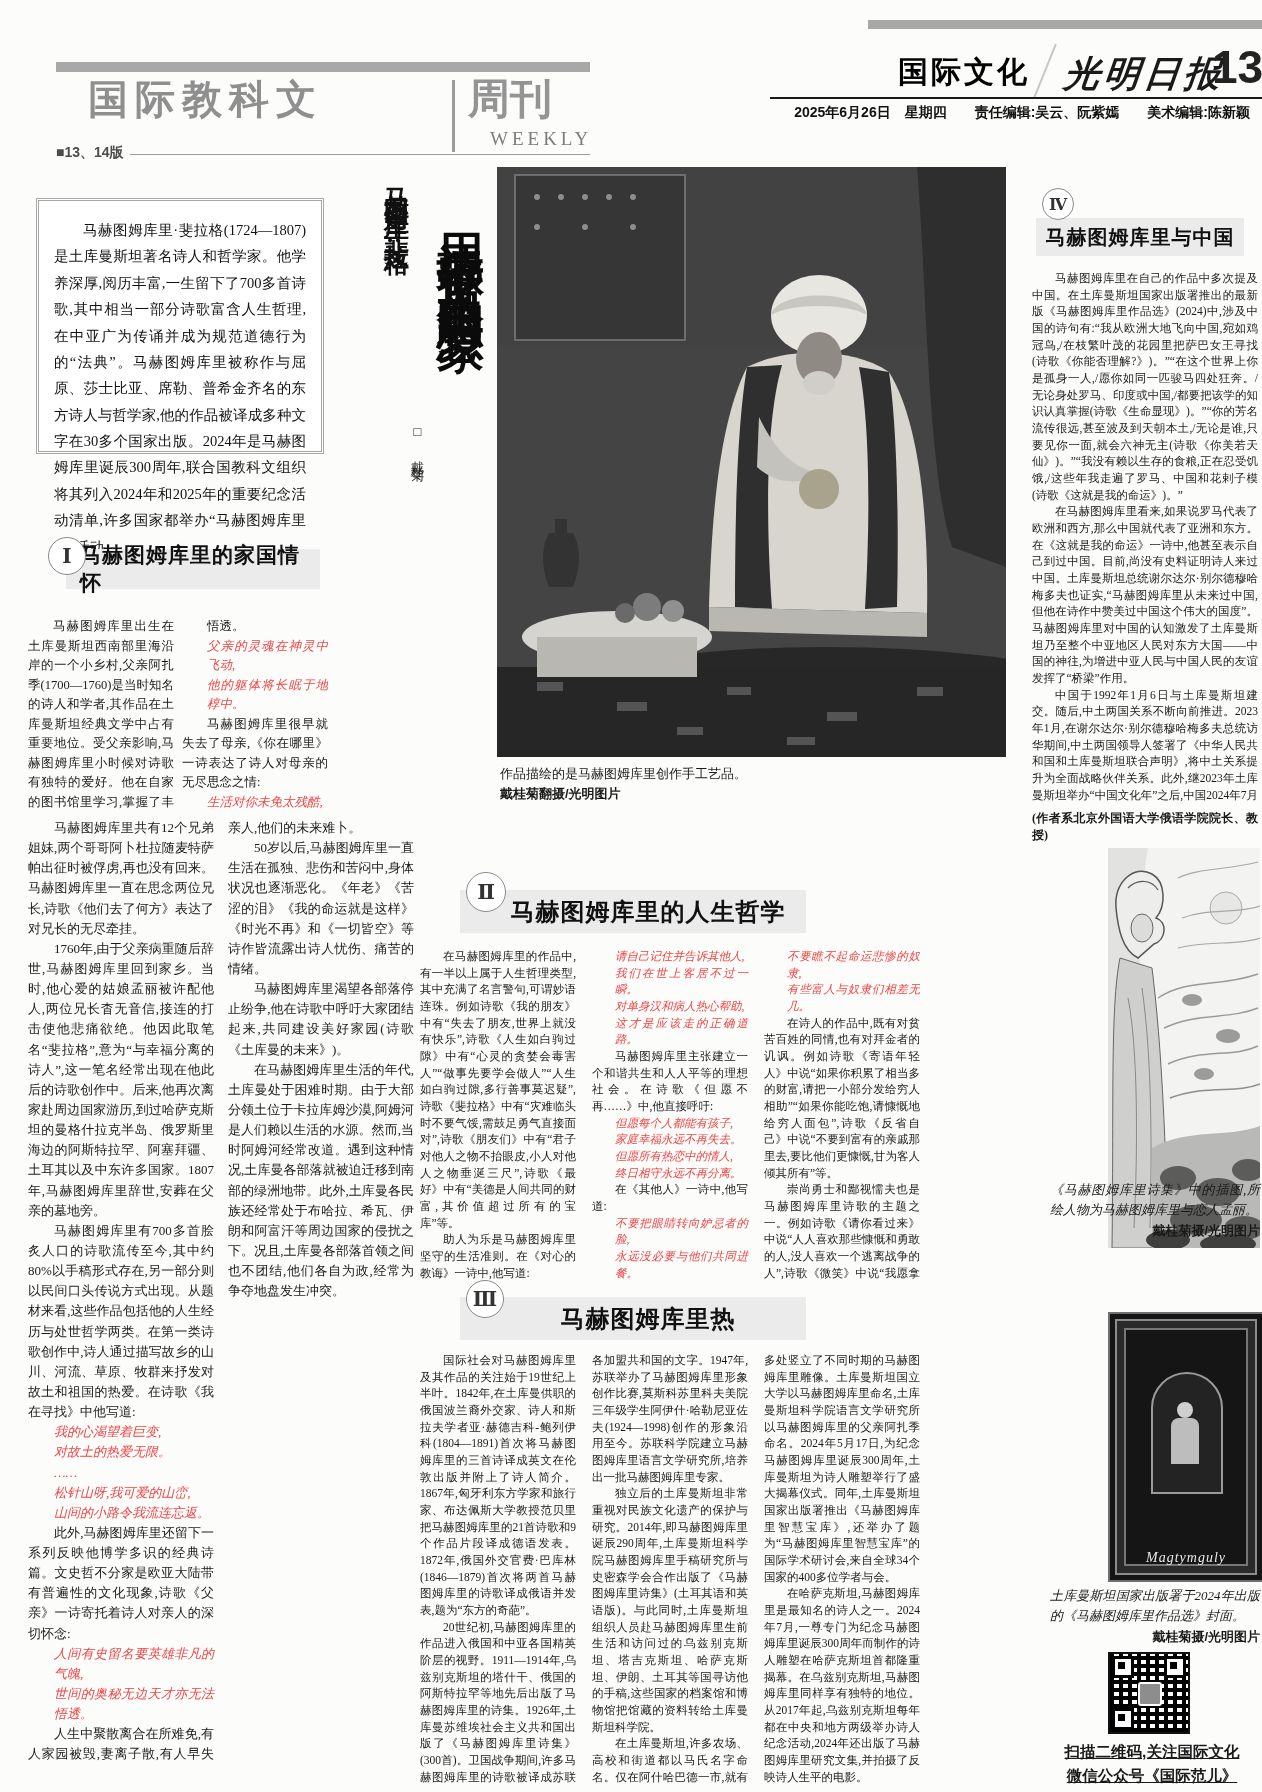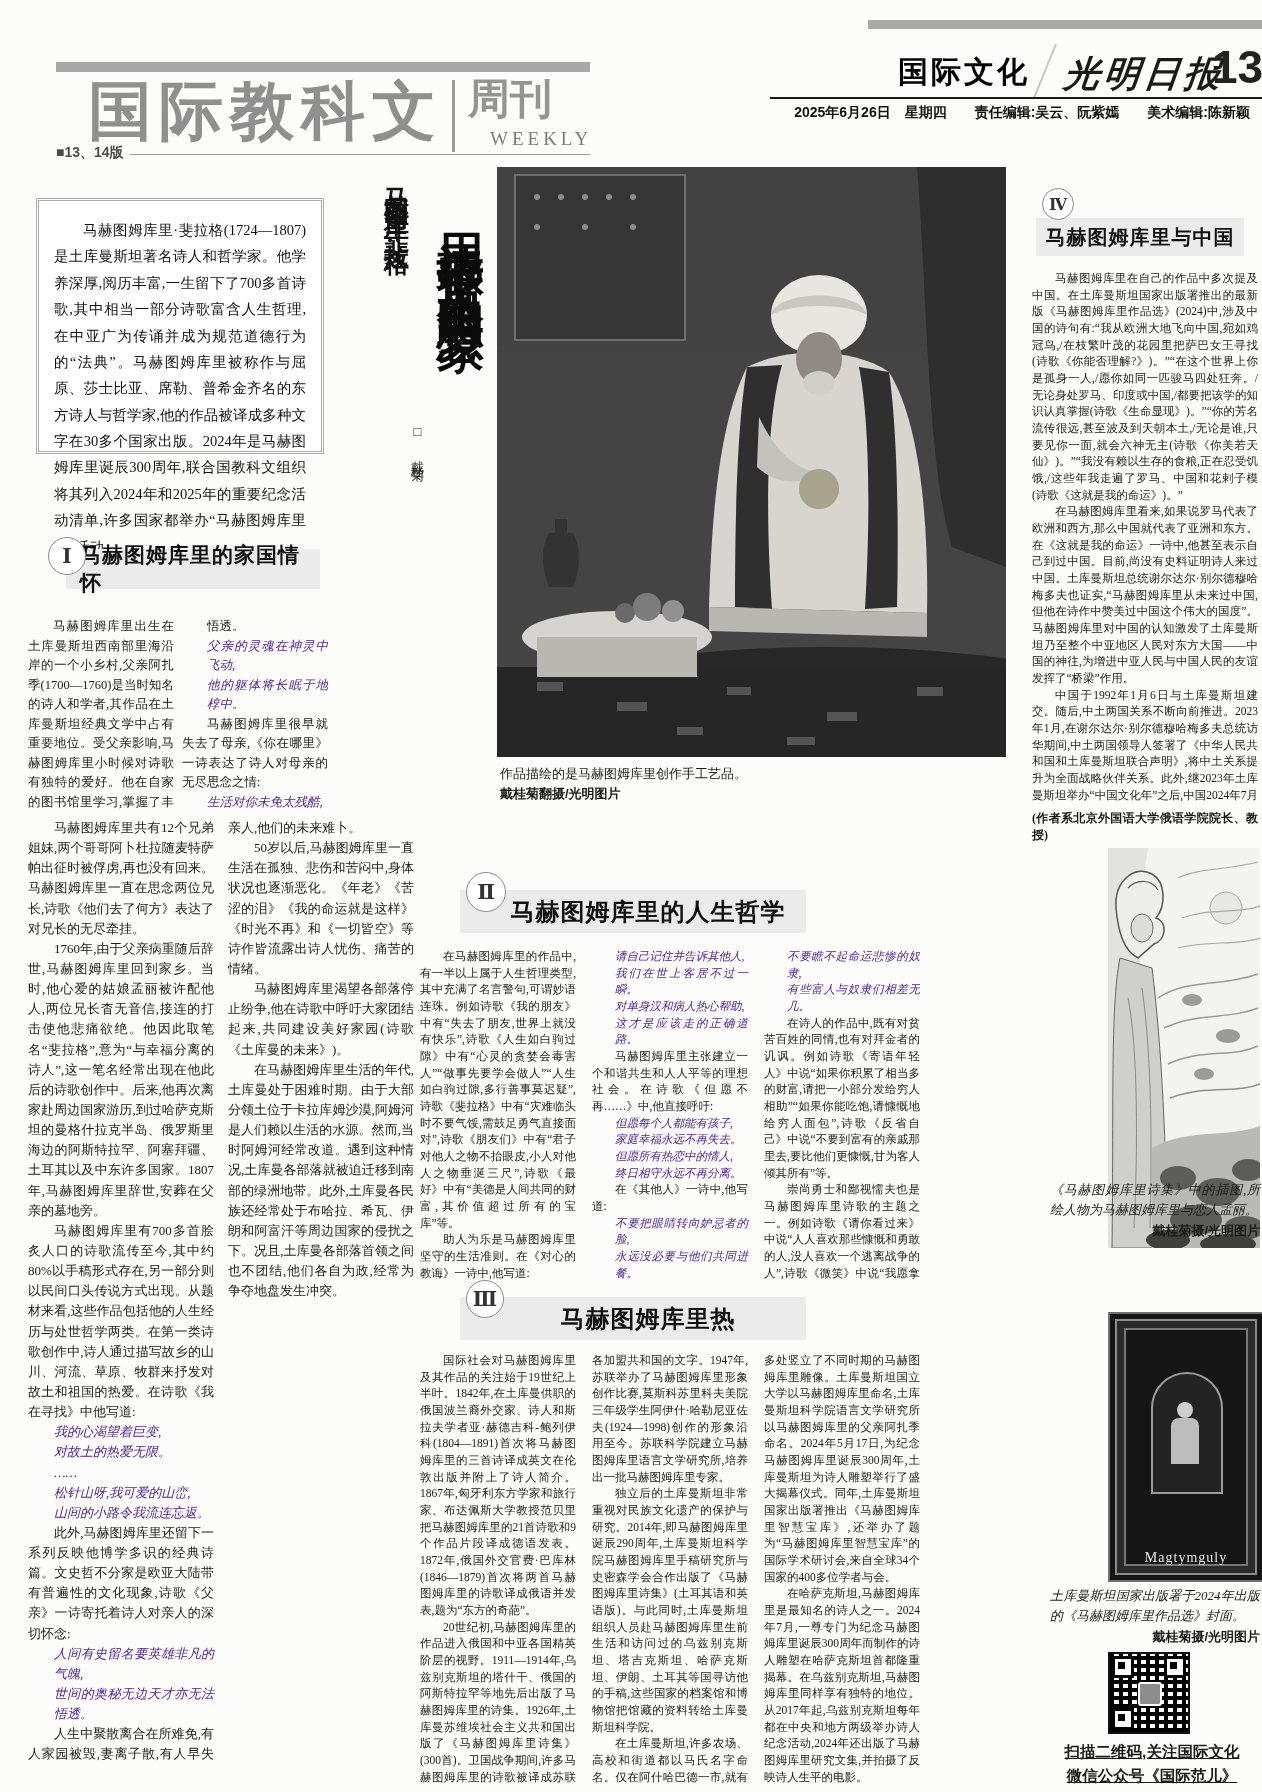--- a/index.html
+++ b/index.html
@@ -1,21 +1,21 @@
 <!DOCTYPE html>
 <html><head>
 <meta charset="utf-8">
 <style>
   html,body{margin:0;padding:0;background:#e9e9e9;}
   #page{position:relative;width:1262px;height:1792px;background:#fcfcfb;margin:0 auto;
         font-family:"Liberation Serif","DejaVu Serif",serif;color:#1a1a1a;overflow:hidden;}
   .abs{position:absolute;}
   
   .topbar{background:#a8a8a8;}
-  .mast-title{font-size:64px;font-weight:bold;color:#8f8f8f;letter-spacing:7px;line-height:1;}
+  .mast-title{font-size:40px;font-weight:bold;color:#8f8f8f;letter-spacing:7px;line-height:1;}
   .mast-div{width:3px;background:#9c9c9c;}
   .mast-sup{font-size:42px;font-weight:bold;color:#949494;line-height:1;}
   .mast-weekly{font-size:19px;color:#7d7d7d;letter-spacing:4px;font-family:"Liberation Serif",serif;margin-left:24px;}
   .pages-note{font-size:14px;font-weight:bold;color:#4c4c4c;font-family:"Liberation Sans",sans-serif;}
   .pages-line{height:1px;background:#9d9d9d;}
   .sec-label{font-size:30px;font-weight:bold;color:#000000;letter-spacing:3px;}
   .slash{width:2px;height:58px;background:#c7c7c7;transform:rotate(22deg);}
   .paper-name{font-size:36px;font-weight:bold;font-style:italic;letter-spacing:4px;transform:skewX(-6deg);}
   .page-no{font-size:46px;font-weight:bold;font-family:"Liberation Sans",sans-serif;color:#222;}
   .head-rule{height:2px;background:#1a1a1a;}
@@ -30,37 +30,37 @@
   .byline{font-size:13px;letter-spacing:4px;color:#222;}
   
   .sec-bar{background:#ebebeb;display:flex;align-items:center;justify-content:center;}
   .sec-title{font-weight:bold;color:#111;letter-spacing:1px;}
   .sec-num{background:#fff;border:1px solid #8a8a8a;border-radius:50%;
            display:flex;align-items:center;justify-content:center;font-weight:bold;color:#333;}
   
   .flow{column-fill:auto;overflow:hidden;text-align:justify;}
   .flow p{margin:0;}
   .flow .para{text-indent:2em;}
-  .flow .verse{padding-left:2em;font-style:italic;color:#4c1d95;}
+  .flow .verse{padding-left:2em;font-style:italic;color:#ef4444;}
   .c2{column-count:2;column-gap:14px;}
   .c3{column-count:3;column-gap:16px;}
   .fs13{font-size:13px;line-height:1.55;}
   .fs125{font-size:12.5px;line-height:1.56;}
   .fs115{font-size:11.5px;line-height:1.45;}
   .caption{font-size:13px;line-height:1.5;text-align:justify;}
   .credit{font-weight:bold;font-family:"Liberation Sans",sans-serif;}
   .author-note{font-size:12px;font-weight:bold;text-align:justify;}
   
   .cover{background:#151515;border:2px solid #6f6f6f;box-shadow:inset 0 0 0 5px #151515, inset 0 0 0 7px #8c8c8c, inset 0 0 0 14px #2a2a2a, inset 0 0 0 16px #777;}
   .cover-arch{position:absolute;left:41px;top:58px;width:68px;height:118px;background:#232323;
               border:2px solid #9a9a9a;border-radius:36px 36px 0 0;}
   .cover-fig{position:absolute;left:24px;top:28px;width:16px;height:16px;border-radius:50%;background:#cfcfcf;}
   .cover-fig2{position:absolute;left:18px;top:44px;width:28px;height:46px;border-radius:8px 8px 0 0;background:#bdbdbd;}
   .cover-title{position:absolute;left:0;right:0;bottom:14px;text-align:center;color:#e8e8e8;
-               font-size:14px;letter-spacing:1px;}
+               font-style:italic;font-size:14px;letter-spacing:1px;}
   .qr{background:#fff;border:2px solid #111;
       background-image:repeating-linear-gradient(0deg,#000 0 4px,transparent 4px 8px),
                        repeating-linear-gradient(90deg,#000 0 4px,#fff 4px 9px);}
   .finder{position:absolute;width:16px;height:16px;background:#fff;border:3px solid #000;}
   .finder::after{content:"";position:absolute;left:3px;top:3px;width:7px;height:7px;background:#000;}
   .qr-logo{position:absolute;left:28px;top:28px;width:20px;height:20px;background:#8d8d8d;border:2px solid #fff;border-radius:3px;}
   .qr-text{font-size:15.5px;font-weight:bold;text-align:center;line-height:1.55;font-family:"Liberation Sans",sans-serif;}
   .photo-cap-row{display:flex;justify-content:space-between;align-items:flex-start;flex-direction:column;}
 </style>
 </head>

